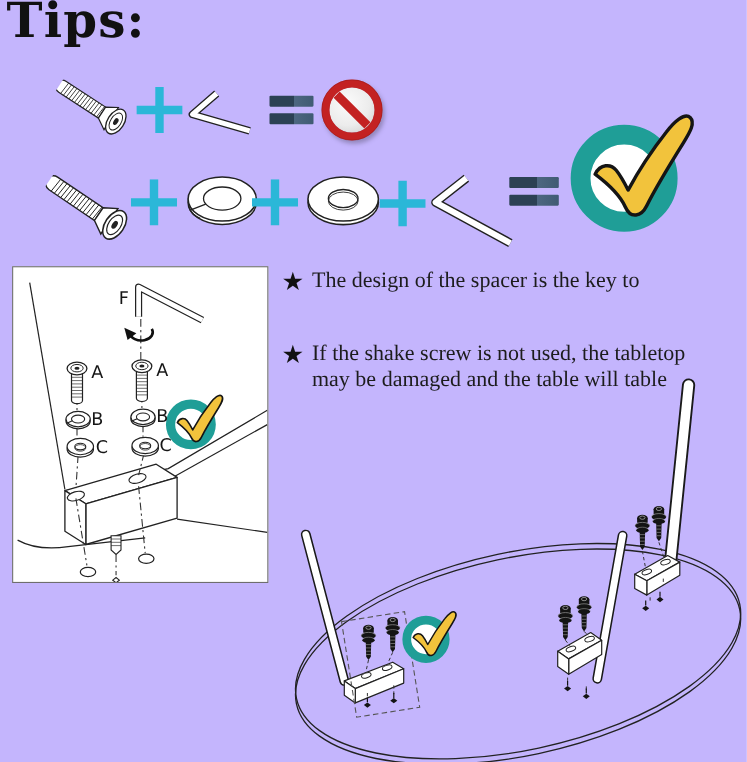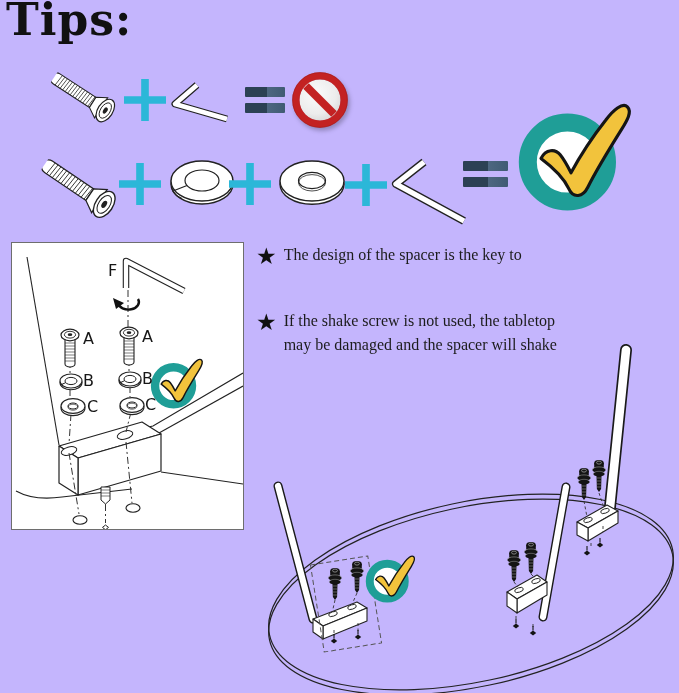--- a/index.html
+++ b/index.html
@@ -6,21 +6,21 @@
   #stage{position:relative;width:679px;height:693px;background:#c4b5fd;overflow:hidden;
          font-family:"Liberation Sans",sans-serif;}
   .abs{position:absolute;}
   #page-title{position:absolute;left:6px;top:-6px;
     font-family:"DejaVu Serif",serif;font-weight:700;font-size:44px;color:#111;
     letter-spacing:1px;}
   .eqbar{height:10px;border-radius:1px;
     background:linear-gradient(90deg,#2c4154 0%,#2c4154 55%,#4e6781 55%,#405b73 100%);}
   .note{position:absolute;display:flex;align-items:flex-start;}
   .note .star{font-size:23px;line-height:26px;color:#111;margin-right:7px;}
-  .note .lines{font-family:"Liberation Serif",serif;font-size:16px;line-height:24px;color:#1c1c1c;}
+  .note .lines{font-family:"Liberation Serif",serif;font-size:20px;line-height:24px;color:#1c1c1c;}
   #inset-box{position:absolute;left:11px;top:242px;width:233px;height:288px;
     border:1px solid #6e6e6e;box-sizing:border-box;background:#fff;}
   svg text{font-family:"DejaVu Sans",sans-serif;fill:#161616;}
   .rot33{transform:rotate(33deg);}
   .rot34{transform:rotate(34deg);}
 </style>
 </head>
 <body>
 
 <div id="stage">
@@ -212,21 +212,21 @@
   <div class="note" style="left:256px;top:243px;">
     <span class="star">★</span>
     <div class="lines">
       <div>The design of the spacer is the key to</div>
     </div>
   </div>
   <div class="note" style="left:256px;top:309px;">
     <span class="star">★</span>
     <div class="lines">
       <div>If the shake screw is not used, the tabletop</div>
-      <div>may be damaged and the spacer will shake</div>
+      <div>may be damaged and the table will table</div>
     </div>
   </div>
 
   <svg class="abs" style="left:255px;top:340px" width="424" height="353" viewBox="0 0 424 353">
     <g fill="none" stroke="#222" stroke-width="1.2">
       <ellipse cx="216" cy="252" rx="206" ry="90" transform="rotate(-12 216 252)"></ellipse>
       <ellipse cx="216" cy="257" rx="206" ry="90" transform="rotate(-12 216 257)"></ellipse>
     </g>
     <g>
       <path d="M23,146 L58,279" stroke="#1a1a1a" stroke-width="9" stroke-linecap="round"></path>

